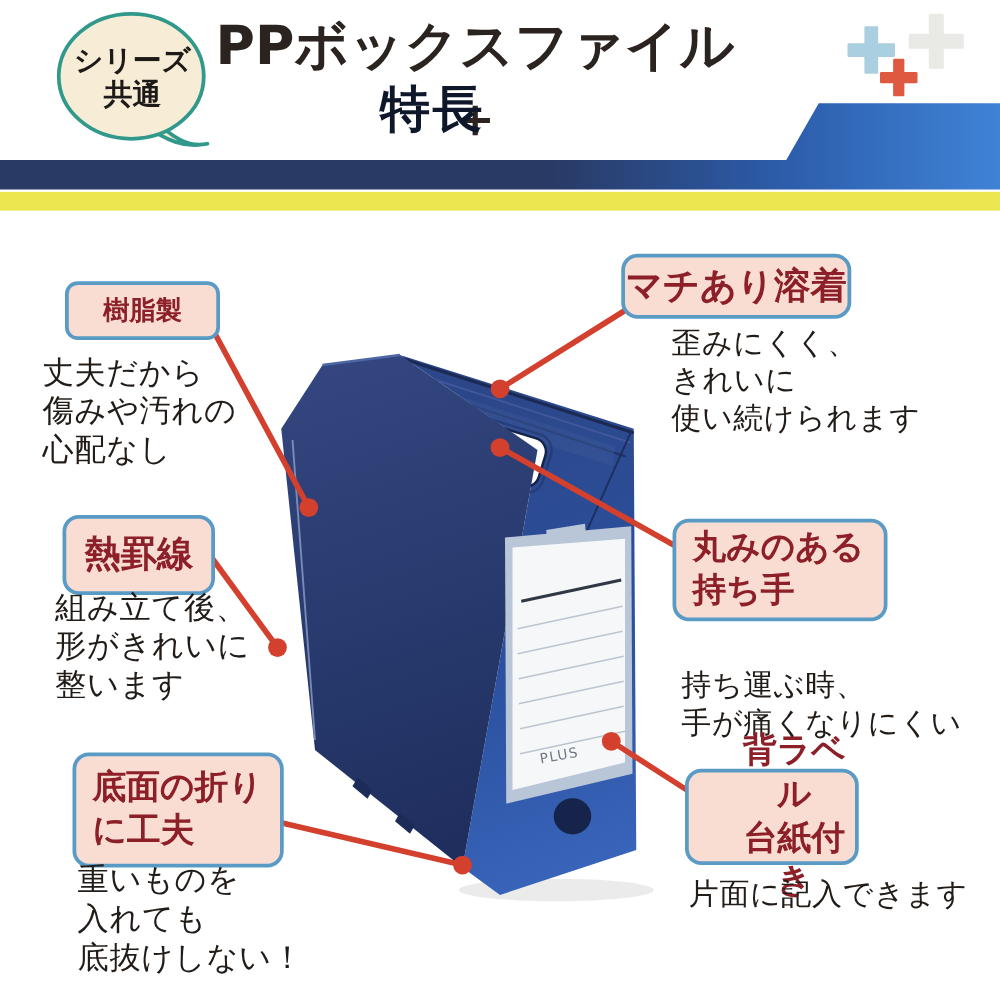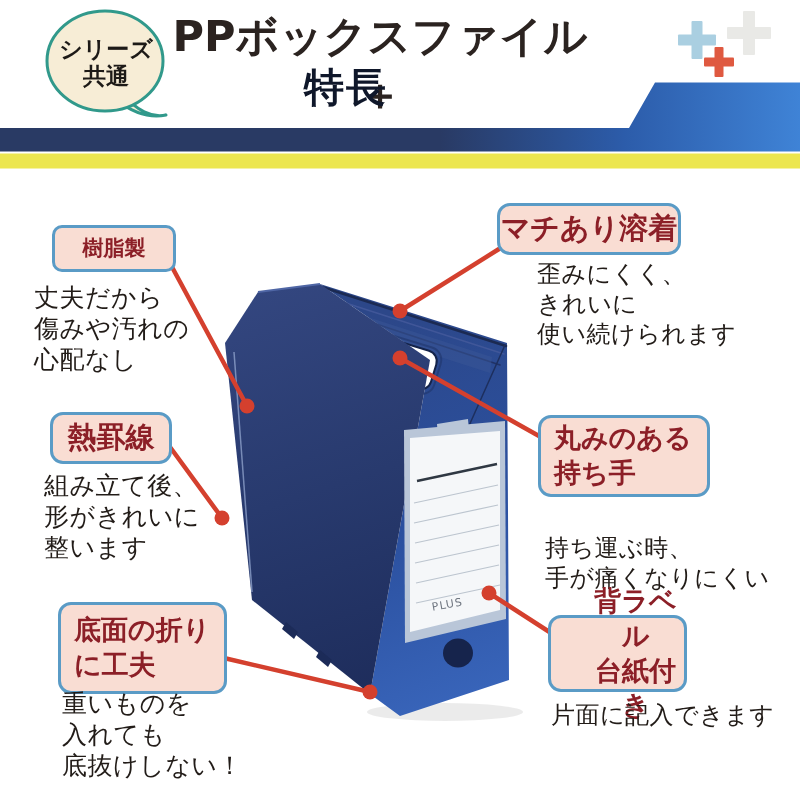--- a/index.html
+++ b/index.html
@@ -153,21 +153,21 @@
   <div class="co-label" style="left:52px;top:225px;width:124px;height:47px;font-size:21px;border-radius:10px;">樹脂製</div>
   <div class="co-body" style="left:34px;top:282px;">丈夫だから
 傷みや汚れの
 心配なし</div>
 
   <div class="co-label" style="left:497px;top:203px;width:184px;height:52px;font-size:29px;">マチあり溶着</div>
   <div class="co-body" style="left:514px;top:260px;font-size:24px;margin-left:23px;">歪みにくく、
 きれいに
 使い続けられます</div>
 
-  <div class="co-label" style="left:50px;top:412px;width:122px;height:52px;font-size:29px;">熱罫線</div>
+  <div class="co-label" style="left:50px;top:412px;width:122px;height:64px;font-size:29px;">熱罫線</div>
   <div class="co-body" style="left:44px;top:470px;">組み立て後、
 形がきれいに
 整います</div>
 
   <div class="co-label left-align" style="left:538px;top:415px;width:172px;height:82px;font-size:27px;">丸みのある
 持ち手</div>
   <div class="co-body" style="left:545px;top:502px;font-size:24px;margin-top:32px;">持ち運ぶ時、
 手が痛くなりにくい</div>
 
   <div class="co-label left-align" style="left:58px;top:602px;width:169px;height:92px;font-size:27px;">底面の折り

